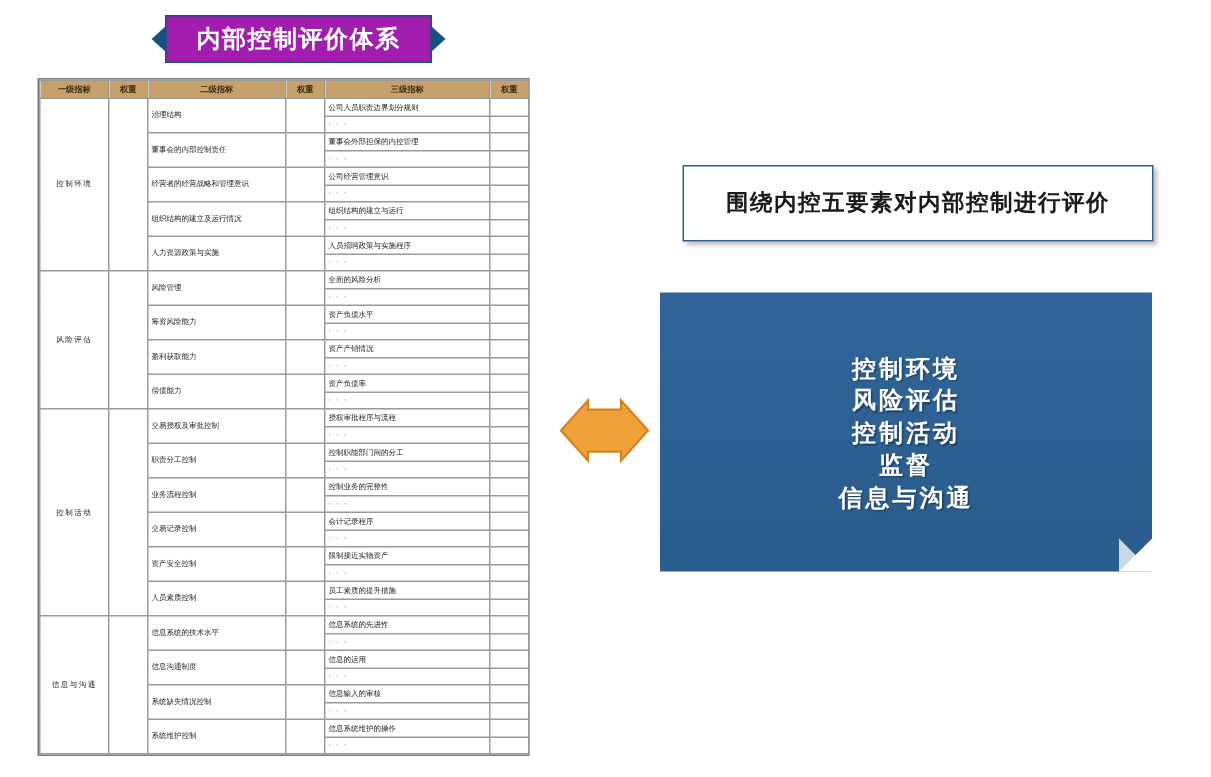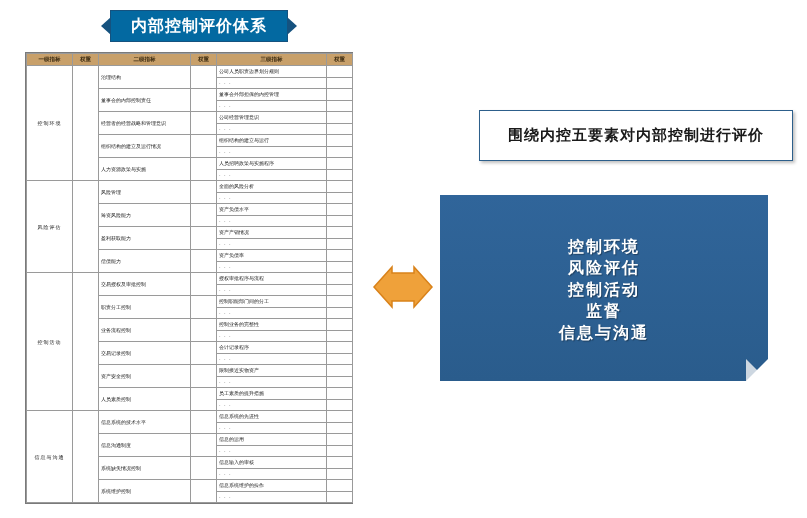--- a/index.html
+++ b/index.html
@@ -15,21 +15,21 @@
     overflow: hidden;
   }
 
   
   #title-banner {
     position: absolute;
     left: 110px;
     top: 10px;
     width: 176px;
     height: 30px;
-    background: #0369a1;
+    background: #a21caf;
     border: 1px solid #15527f;
     display: flex;
     align-items: center;
     justify-content: center;
   }
   #title-banner .title-text {
     color: #ffffff;
     font-size: 16px;
     font-weight: bold;
     letter-spacing: 1px;
@@ -130,21 +130,20 @@
     left: 455px;
     top: 110px;
     width: 312px;
     height: 49px;
     background: #ffffff;
     border: 1px solid #2d5f8b;
     box-shadow: 2px 2px 3px rgba(0,0,0,0.25);
     display: flex;
     align-items: center;
     justify-content: center;
-    margin-left: 24px;
   }
   #callout-box .callout-text {
     font-size: 15px;
     font-weight: bold;
     color: #1a1a1a;
     letter-spacing: 1px;
     white-space: nowrap;
   }
 
   

